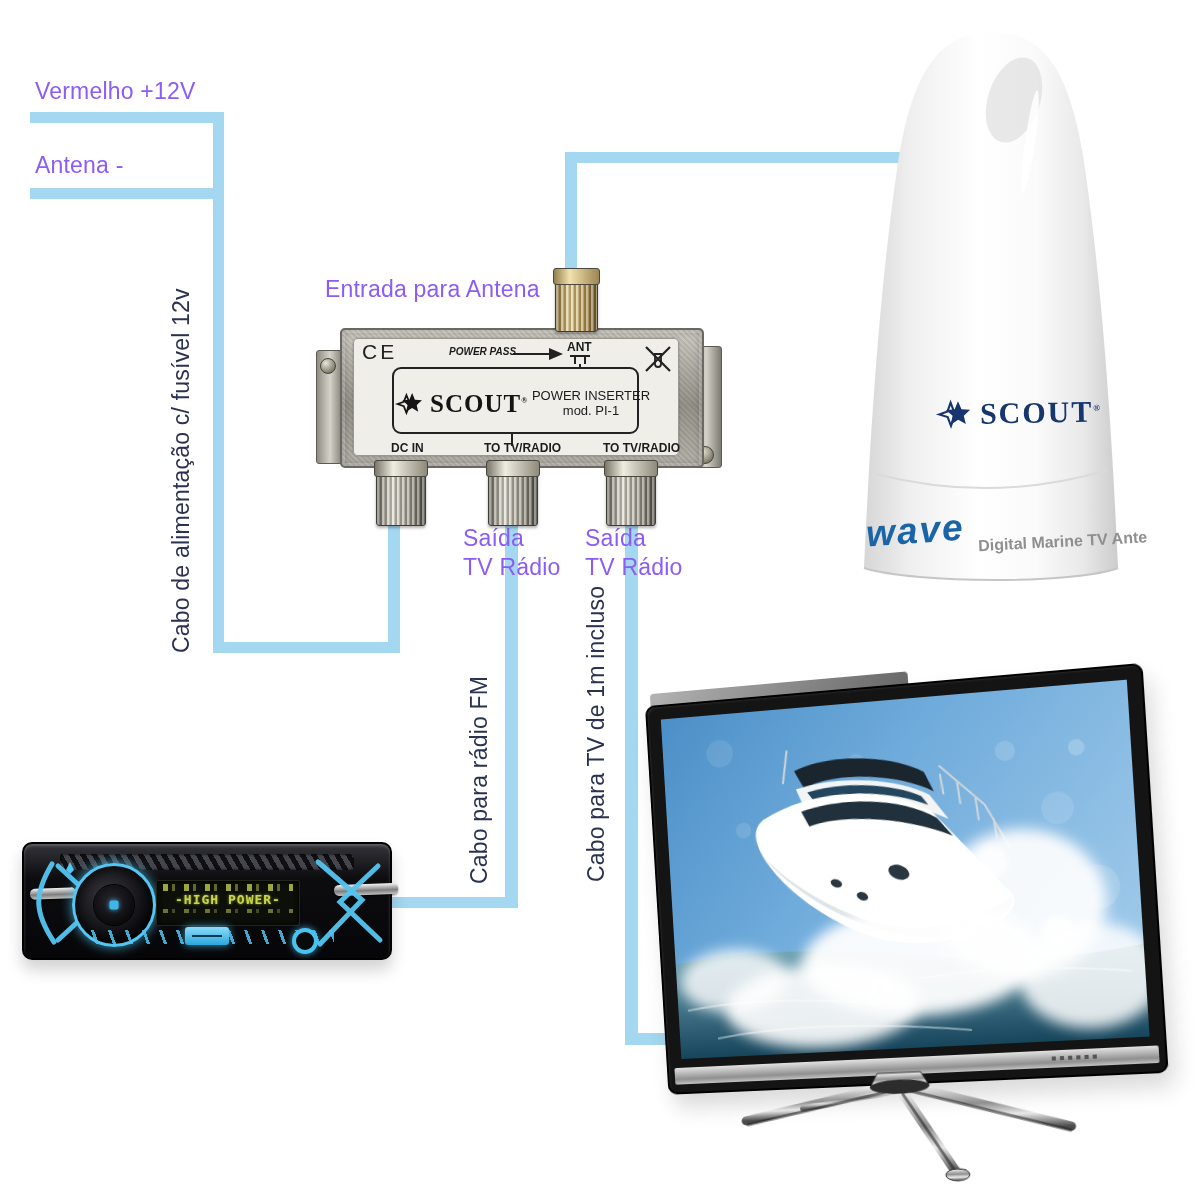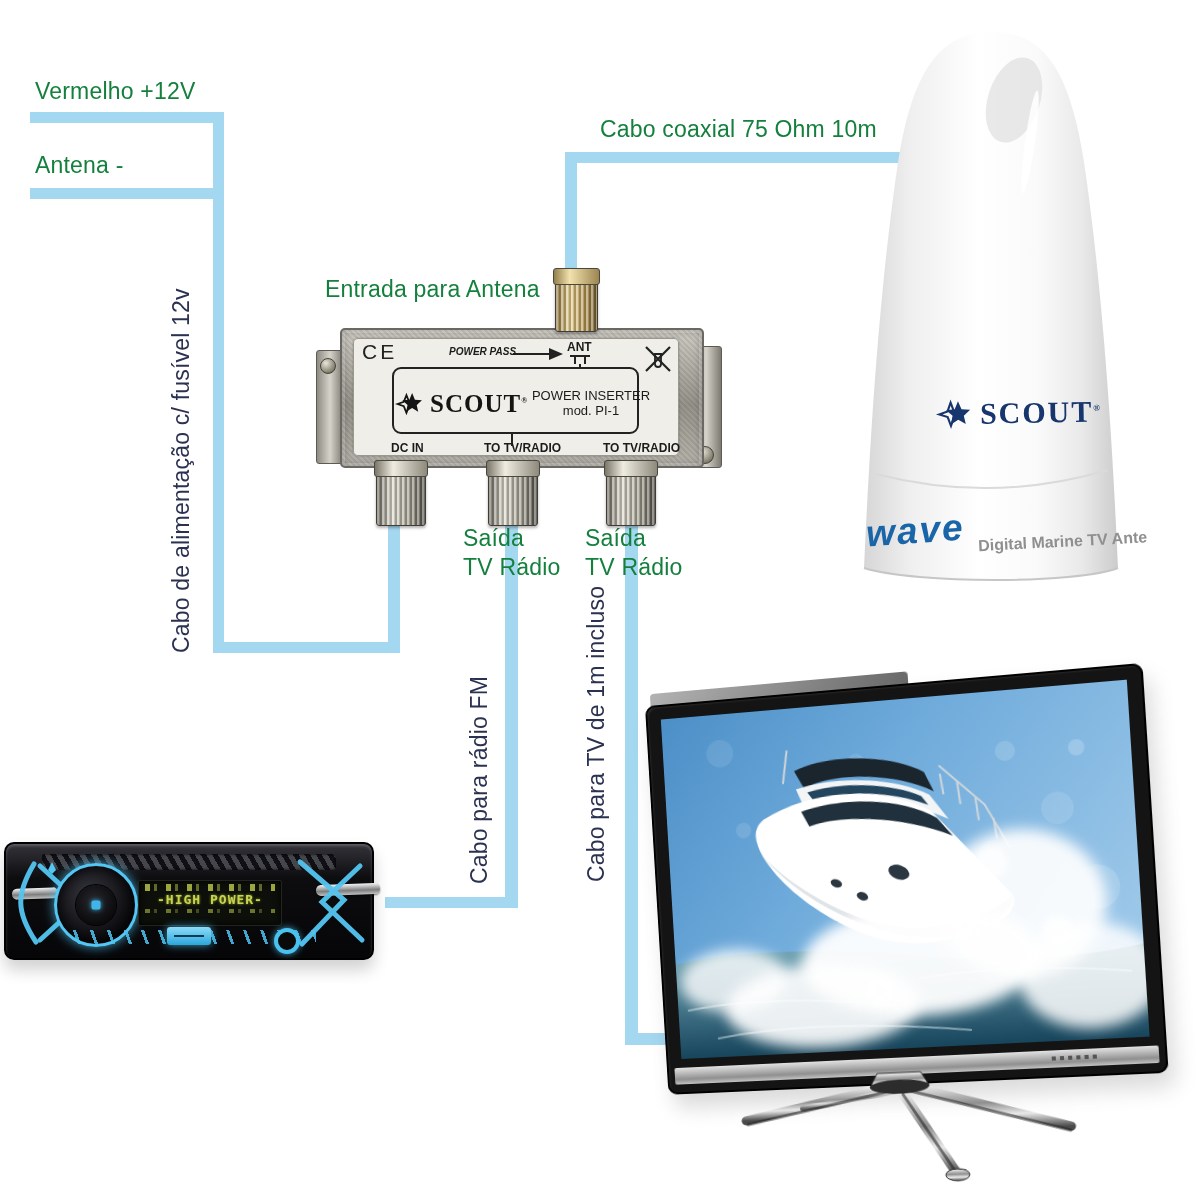--- a/index.html
+++ b/index.html
@@ -1,21 +1,21 @@
 <!DOCTYPE html>
 <html><head>
 <meta charset="utf-8">
 <style>
   html,body{margin:0;padding:0;background:#fff;}
   .canvas{position:relative;width:1200px;height:1200px;background:#fff;overflow:hidden;
           font-family:"Liberation Sans",sans-serif;color:#2b3150;}
   
   .wire{position:absolute;background:#a4d7f0;}
   
-  .lbl{position:absolute;font-size:23px;color:#15803d;letter-spacing:.2px;white-space:nowrap;}
+  .lbl{position:absolute;font-size:23px;color:#8b5cf6;letter-spacing:.2px;white-space:nowrap;}
   .vlabel{position:absolute;font-size:23px;color:#2b3150;writing-mode:vertical-rl;
           transform:rotate(180deg);white-space:nowrap;letter-spacing:.2px;}
   .two-line{line-height:29px;}
   
   .inserter{position:absolute;left:316px;top:260px;width:410px;height:270px;}
   .ins-body{position:absolute;left:24px;top:68px;width:360px;height:136px;border-radius:5px;
     background:linear-gradient(180deg,#cfccc4,#96938b 55%,#b7b4ac);
     border:2px solid #6b6862;box-shadow:inset 0 0 0 3px rgba(255,255,255,.25), inset 0 0 9px rgba(0,0,0,.4);}
   .ins-body::before{content:"";position:absolute;inset:0;border-radius:4px;opacity:.3;
     background:repeating-linear-gradient(45deg,rgba(0,0,0,.25) 0 2px,transparent 2px 4px);}
@@ -45,21 +45,21 @@
   
   .antenna{position:absolute;left:836px;top:12px;width:312px;height:578px;overflow:hidden;}
   .ant-logo{position:absolute;left:100px;top:382px;display:flex;align-items:center;gap:6px;transform:rotate(-1deg);}
   .ant-brand{font-family:"Liberation Serif",serif;font-weight:bold;font-size:30px;color:#17366e;letter-spacing:2px;}
   .ant-brand sup{font-size:9px;}
   .ant-wave{position:absolute;left:30px;top:498px;font-size:37px;font-weight:bold;font-style:italic;
     color:#1a64a8;transform:rotate(-4deg);letter-spacing:2px;}
   .ant-tagline{position:absolute;left:142px;top:520px;font-size:16px;font-weight:bold;color:#8f8f8f;
     transform:rotate(-3deg);white-space:nowrap;}
   
-  .radio{position:absolute;left:4px;top:842px;width:370px;height:118px;}
+  .radio{position:absolute;left:22px;top:842px;width:370px;height:118px;}
   .rad-body{position:absolute;inset:0;border-radius:10px;border:2px solid #000;
     background:linear-gradient(180deg,#33333a,#0d0d10 30%,#060608);
     box-shadow:inset 0 2px 3px rgba(255,255,255,.22), 0 10px 16px rgba(0,0,0,.18);}
   .rad-slot{position:absolute;left:38px;top:12px;width:294px;height:16px;border-radius:3px;
     background:repeating-linear-gradient(60deg,#45454c 0 5px,#101014 5px 10px);box-shadow:inset 0 0 3px #000;}
   .rad-knob{position:absolute;left:50px;top:21px;width:78px;height:78px;border-radius:50%;
     border:3px solid #53c6f3;background:radial-gradient(circle at 40% 35%,#34343c,#0a0a0d 72%);
     box-shadow:0 0 12px rgba(83,198,243,.8), inset 0 0 16px rgba(0,0,0,.95);}
   .rad-knob::after{content:"";position:absolute;left:50%;top:50%;width:40px;height:40px;border-radius:50%;
     transform:translate(-50%,-50%);background:radial-gradient(circle at 45% 40%,#27272d,#09090b 75%);
@@ -110,21 +110,20 @@
   <div class="wire" style="left:388px;top:524px;width:12px;height:129px;"></div>
   <div class="wire" style="left:565px;top:152px;width:12px;height:122px;"></div>
   <div class="wire" style="left:565px;top:152px;width:335px;height:11px;"></div>
   <div class="wire" style="left:505px;top:524px;width:13px;height:384px;"></div>
   <div class="wire" style="left:385px;top:897px;width:133px;height:11px;"></div>
   <div class="wire" style="left:625px;top:524px;width:13px;height:521px;"></div>
   <div class="wire" style="left:625px;top:1033px;width:44px;height:12px;"></div>
 
   <div class="lbl" style="left:35px;top:78px;">Vermelho +12V</div>
   <div class="lbl" style="left:35px;top:152px;">Antena -</div>
-  <div class="lbl" style="left:600px;top:116px;">Cabo coaxial 75 Ohm 10m</div>
   <div class="lbl" style="left:325px;top:276px;text-align:center;">Entrada para Antena</div>
 
   <div class="lbl two-line" style="left:463px;top:524px;">
     <div>Saída</div>
     <div>TV Rádio</div>
   </div>
   <div class="lbl two-line" style="left:585px;top:524px;">
     <div>Saída</div>
     <div>TV Rádio</div>
   </div>

